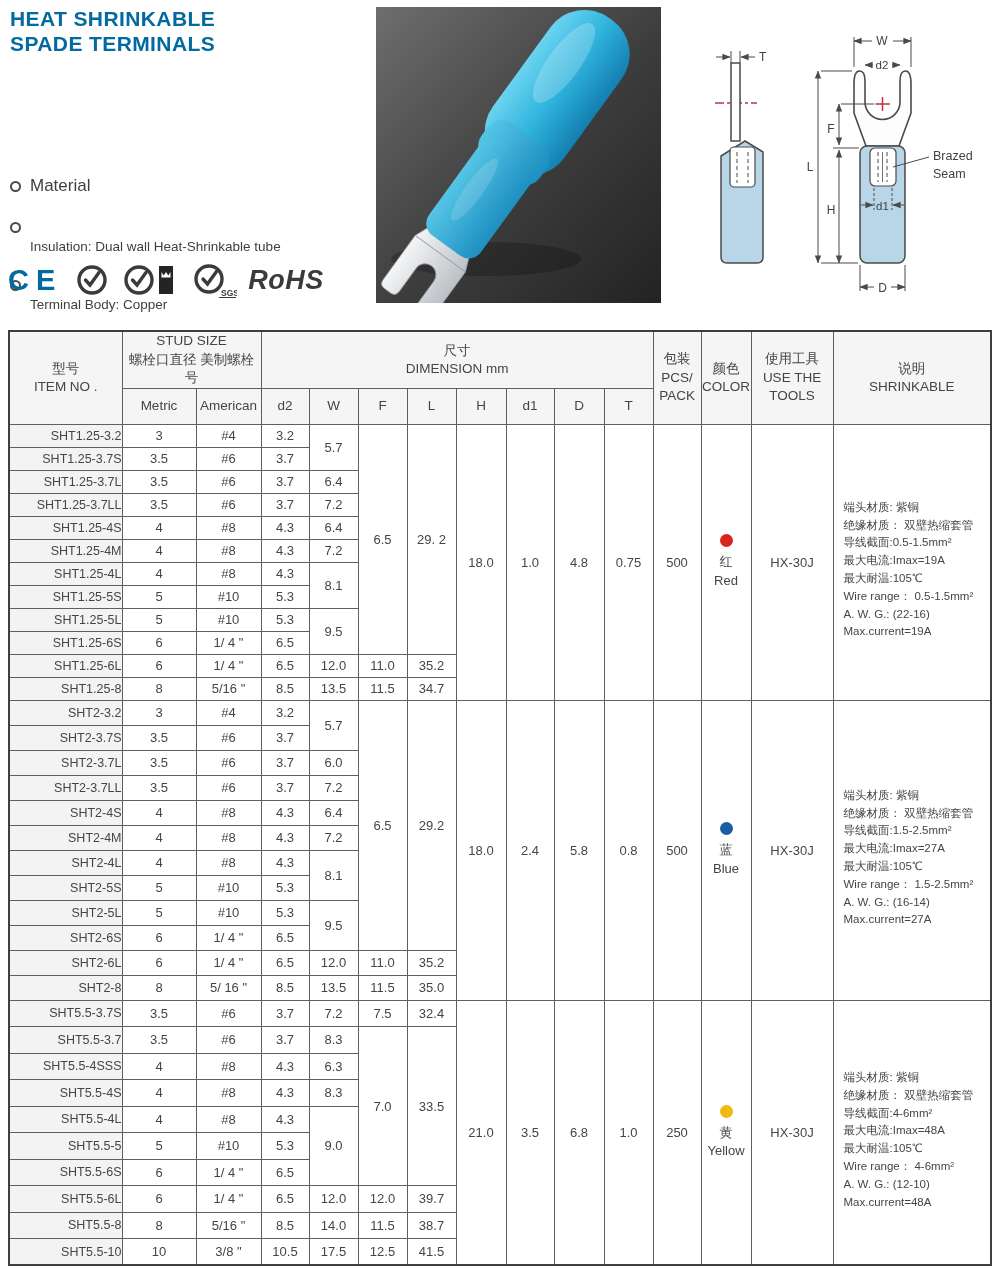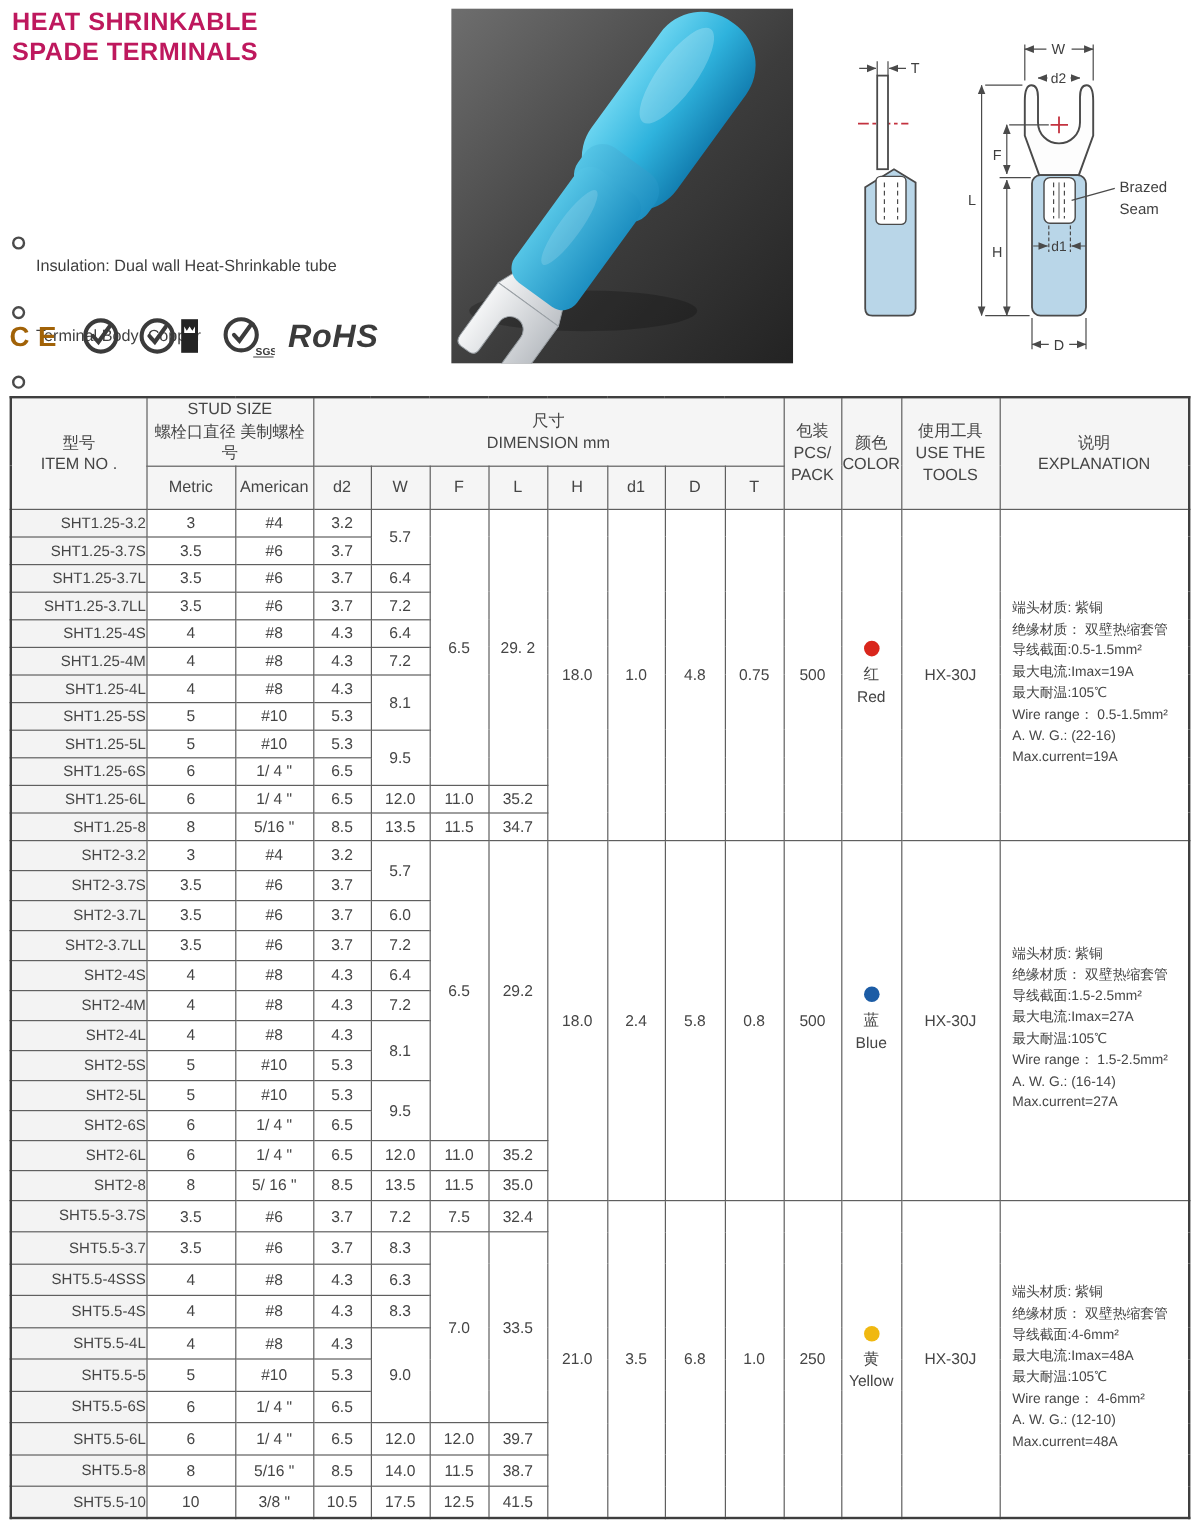--- a/index.html
+++ b/index.html
@@ -2,29 +2,29 @@
 <html><head>
 <meta charset="utf-8">
 <style>
   html,body{margin:0;padding:0;}
   body{
     width:1000px;height:1269px;position:relative;background:#ffffff;
     font-family:"Liberation Sans", sans-serif;color:#3f3f3f;overflow:hidden;
   }
   .page-title{
     position:absolute;left:10px;top:6px;font-size:21px;font-weight:bold;
-    color:#be185d;line-height:1.2;letter-spacing:.4px;white-space:pre-line;
+    color:#0369a1;line-height:1.2;letter-spacing:.4px;white-space:pre-line;
   }
   .materials{position:absolute;left:10px;top:176px;}
   .mat-row{display:flex;align-items:center;margin-bottom:5px;}
   .ring{width:7px;height:7px;border:2px solid #4a4a4a;border-radius:50%;margin-right:9px;flex:0 0 auto;}
   .mat-title{font-size:17px;}
   .mat-item{font-size:13.5px;margin-top:38px;}
   .certs{position:absolute;left:8px;top:260px;display:flex;align-items:center;gap:11px;height:40px;}
-  .ce-text{font-size:23px;font-weight:bold;letter-spacing:7px;color:#a16207;}
+  .ce-text{font-size:29px;font-weight:bold;letter-spacing:7px;color:#0369a1;}
   .rohs-text{font-size:27px;font-weight:bold;color:#3b3b3b;letter-spacing:.5px;font-style:italic;}
   .photo{position:absolute;left:376px;top:7px;width:285px;height:296px;}
   .diagram{position:absolute;left:671px;top:7px;width:325px;height:292px;background:#fff;}
   .spec-table{
     position:absolute;left:8px;top:330px;width:984px;
     border-collapse:collapse;table-layout:fixed;border:2px solid #3f3f3f;
   }
   .spec-table th,.spec-table td{
     border:1px solid #5f5f5f;text-align:center;vertical-align:middle;
     font-size:13px;padding:0;font-weight:normal;color:#454545;
@@ -38,20 +38,24 @@
   td.ccell div{font-size:13px;line-height:1.4;}
   svg text{font-family:"Liberation Sans", sans-serif;}
 </style>
 </head>
 <body>
 
 <div class="page-title">HEAT SHRINKABLE
 SPADE  TERMINALS</div>
 
 <div class="materials">
+  <div class="mat-row">
+    <span class="ring"></span>
+    <span class="mat-title">Material</span>
+  </div>
   <div class="mat-row">
     <span class="ring"></span>
     <span class="mat-item">Insulation: Dual wall Heat-Shrinkable tube</span>
   </div>
   <div class="mat-row">
     <span class="ring"></span>
     <span class="mat-item">Terminal Body: Copper</span>
   </div>
   <div class="mat-row">
     <span class="ring"></span>
@@ -214,21 +218,21 @@
 DIMENSION mm</th>
       <th rowspan="2">包装
 PCS/
 PACK</th>
       <th rowspan="2">颜色
 COLOR</th>
       <th rowspan="2">使用工具
 USE THE
 TOOLS</th>
       <th rowspan="2">说明
-EXPLANATION</th>
+SHRINKABLE</th>
     </tr>
     <tr class="h2">
       <th>Metric</th>
       <th>American</th>
       <th>d2</th>
       <th>W</th>
       <th>F</th>
       <th>L</th>
       <th>H</th>
       <th>d1</th>

